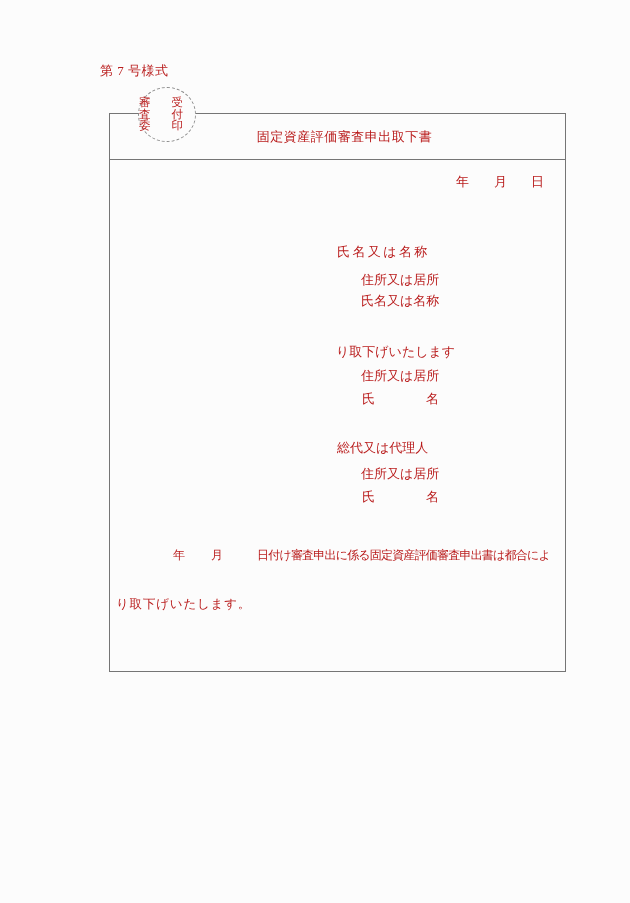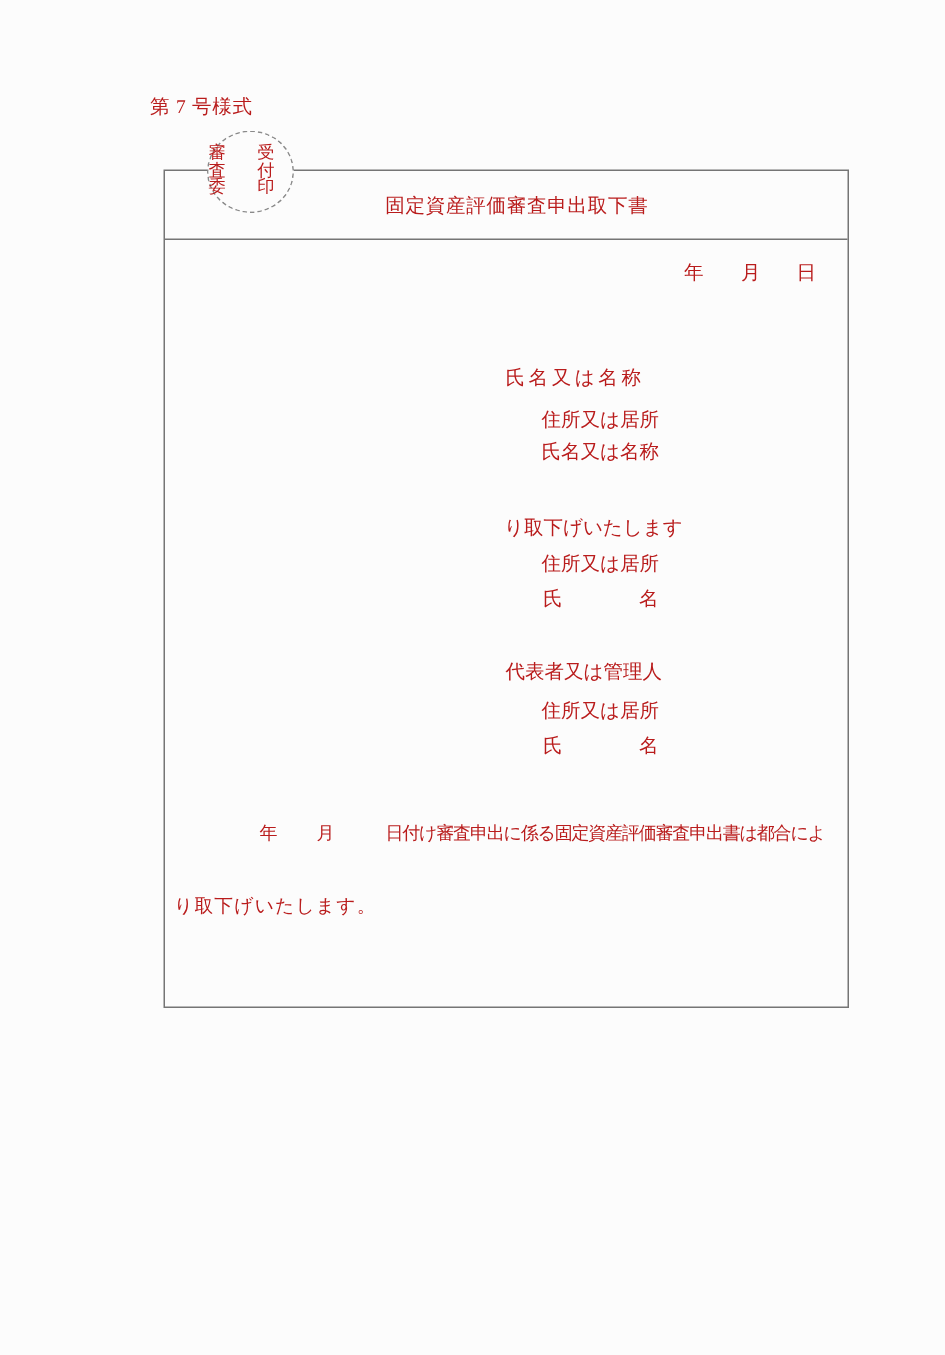--- a/index.html
+++ b/index.html
@@ -124,21 +124,21 @@
     <div class="abs sec-line" style="left:251px; top:159px;">住所又は居所</div>
     <div class="abs sec-line" style="left:251px; top:180px;">氏名又は名称</div>
 
     <div class="abs sec-header" style="left:226px; top:231px;">り取下げいたします</div>
     <div class="abs sec-line" style="left:251px; top:255px;">住所又は居所</div>
     <div class="abs sec-line spread" style="left:252px; top:278px;">
       <span>氏</span>
       <span>名</span>
     </div>
 
-    <div class="abs sec-header" style="left:227px; top:327px;">代表者又は管理人</div>
+    <div class="abs sec-header" style="left:227px; top:327px;">総代又は代理人</div>
     <div class="abs sec-line" style="left:251px; top:353px;">住所又は居所</div>
     <div class="abs sec-line spread" style="left:252px; top:376px;">
       <span>氏</span>
       <span>名</span>
     </div>
 
     <span class="abs body-char" style="left:63px; top:435px;">年</span>
     <span class="abs body-char" style="left:101px; top:435px;">月</span>
     <span class="abs body-rest" style="left:147px; top:435px;">日付け審査申出に係る固定資産評価審査申出書は都合によ</span>
     <div class="abs body-line2" style="left:6px; top:464px;">り取下げいたします。</div>

